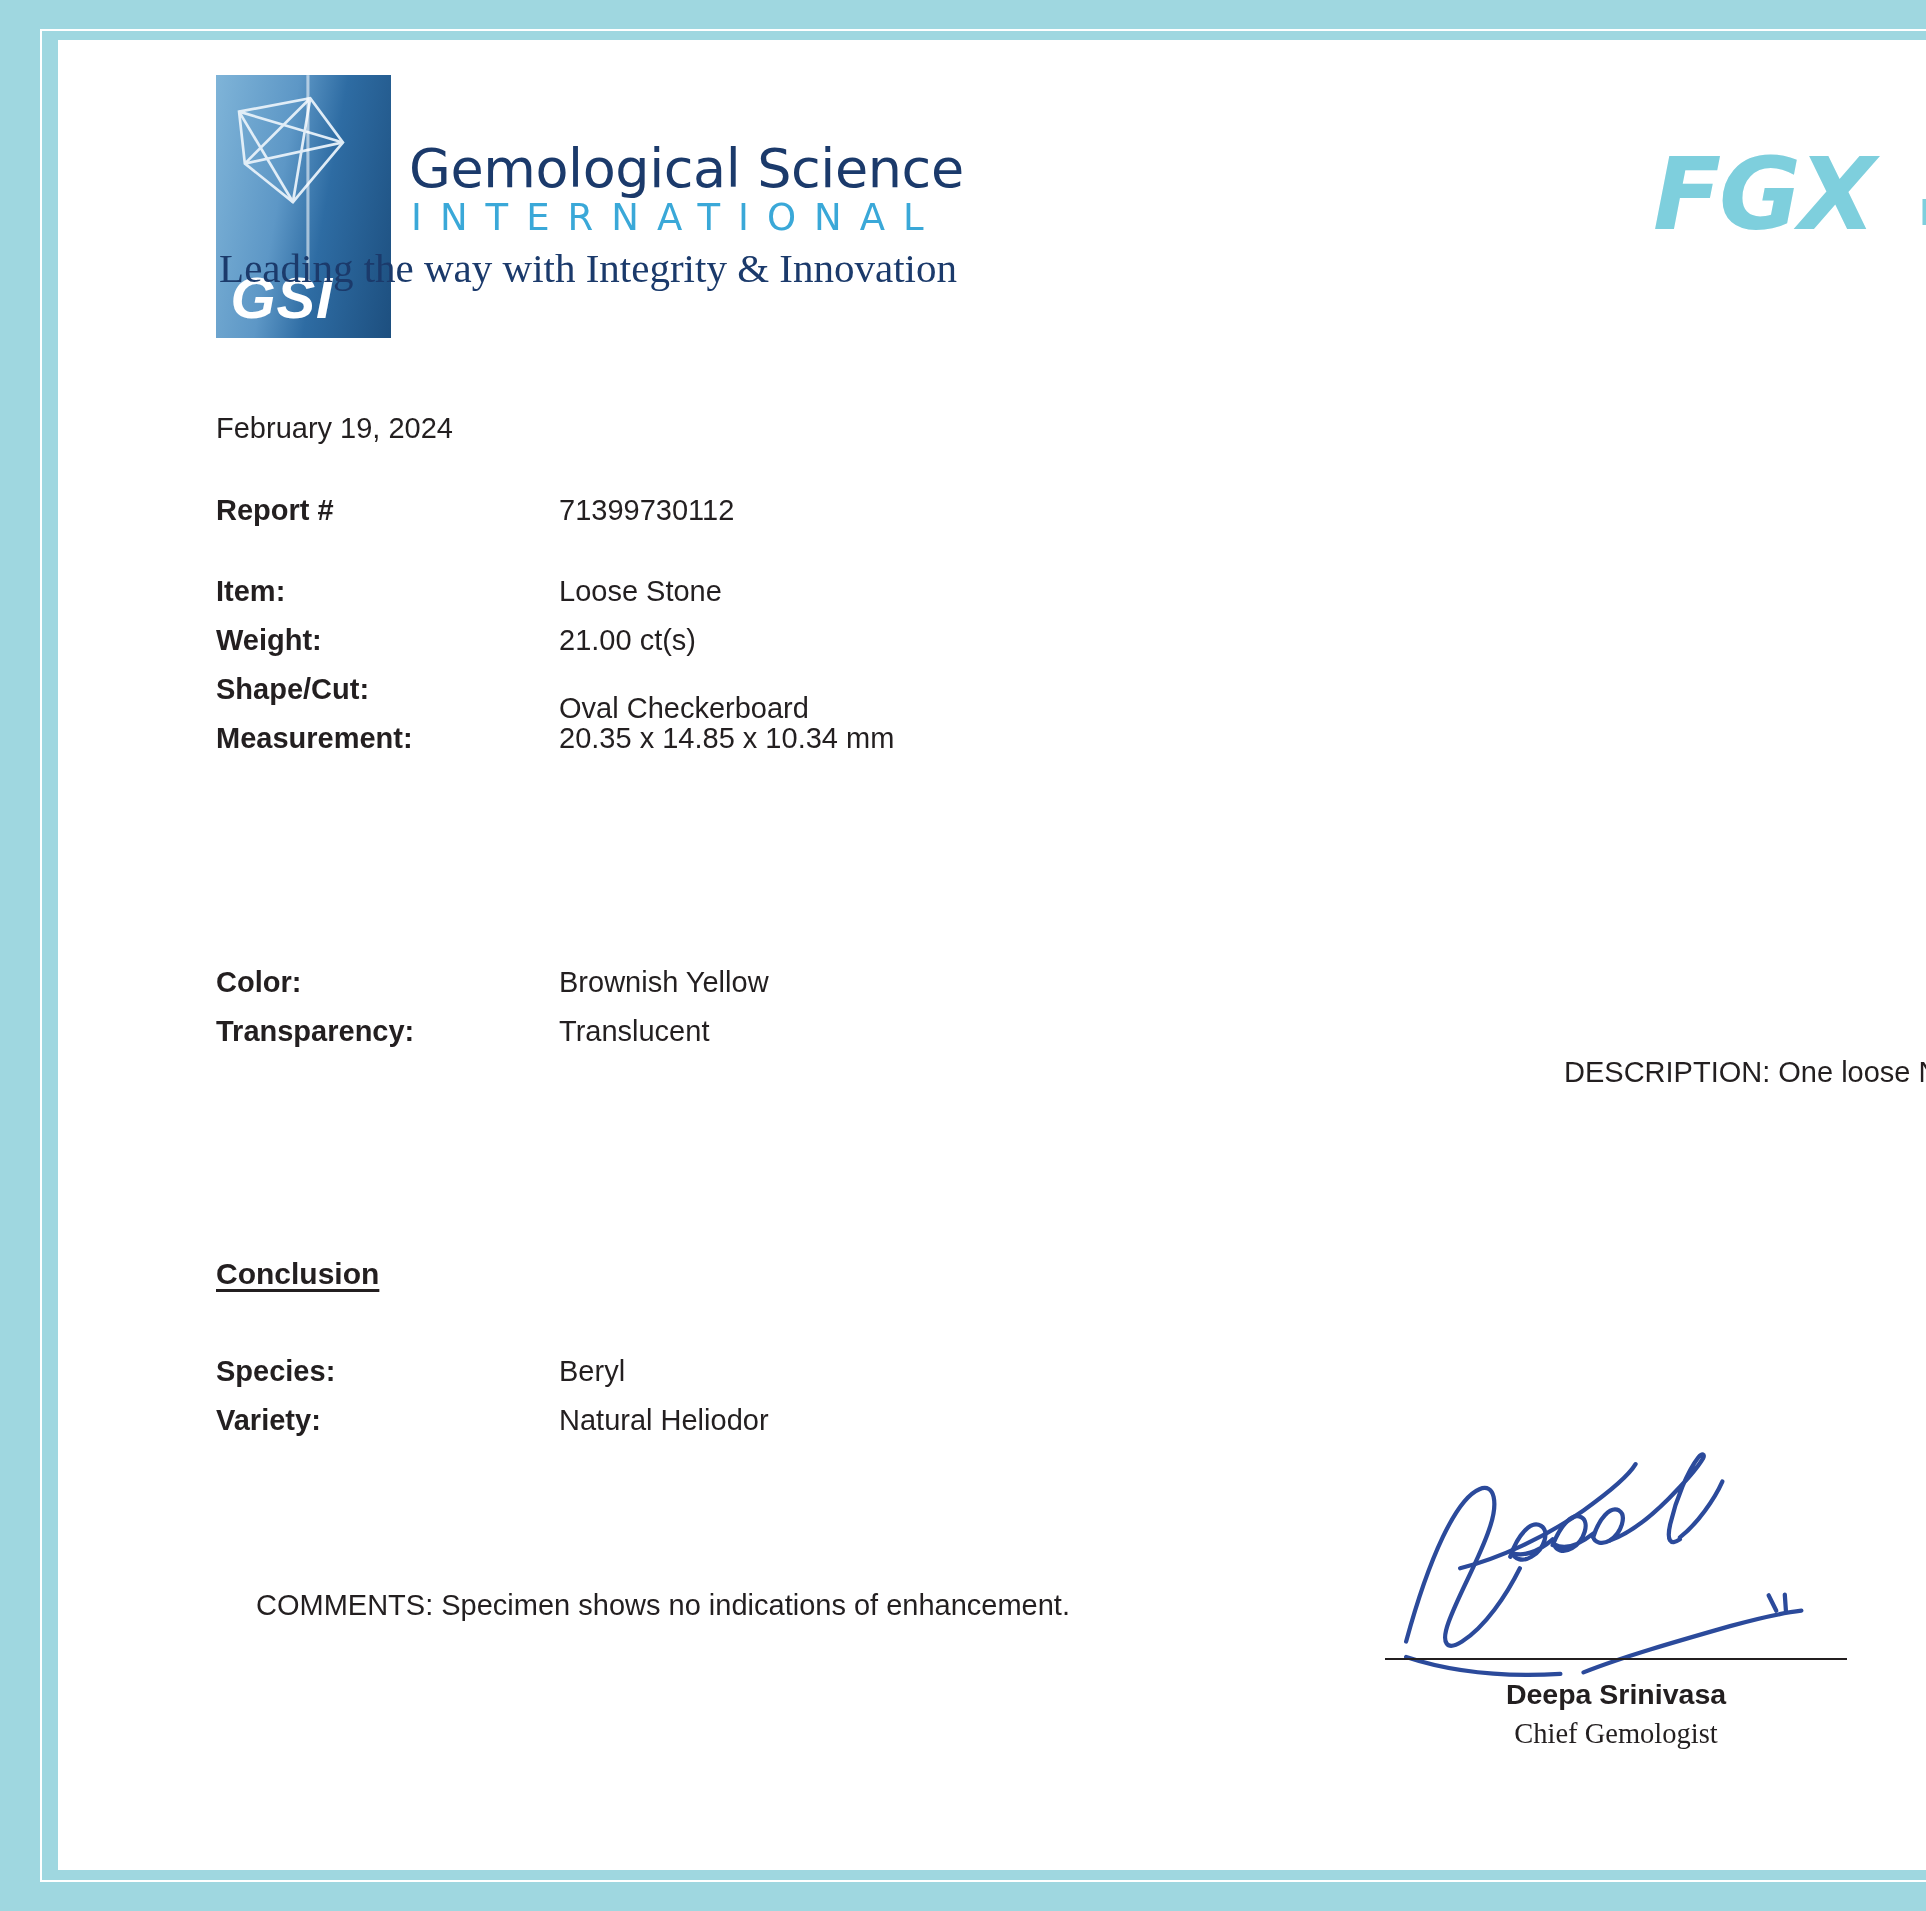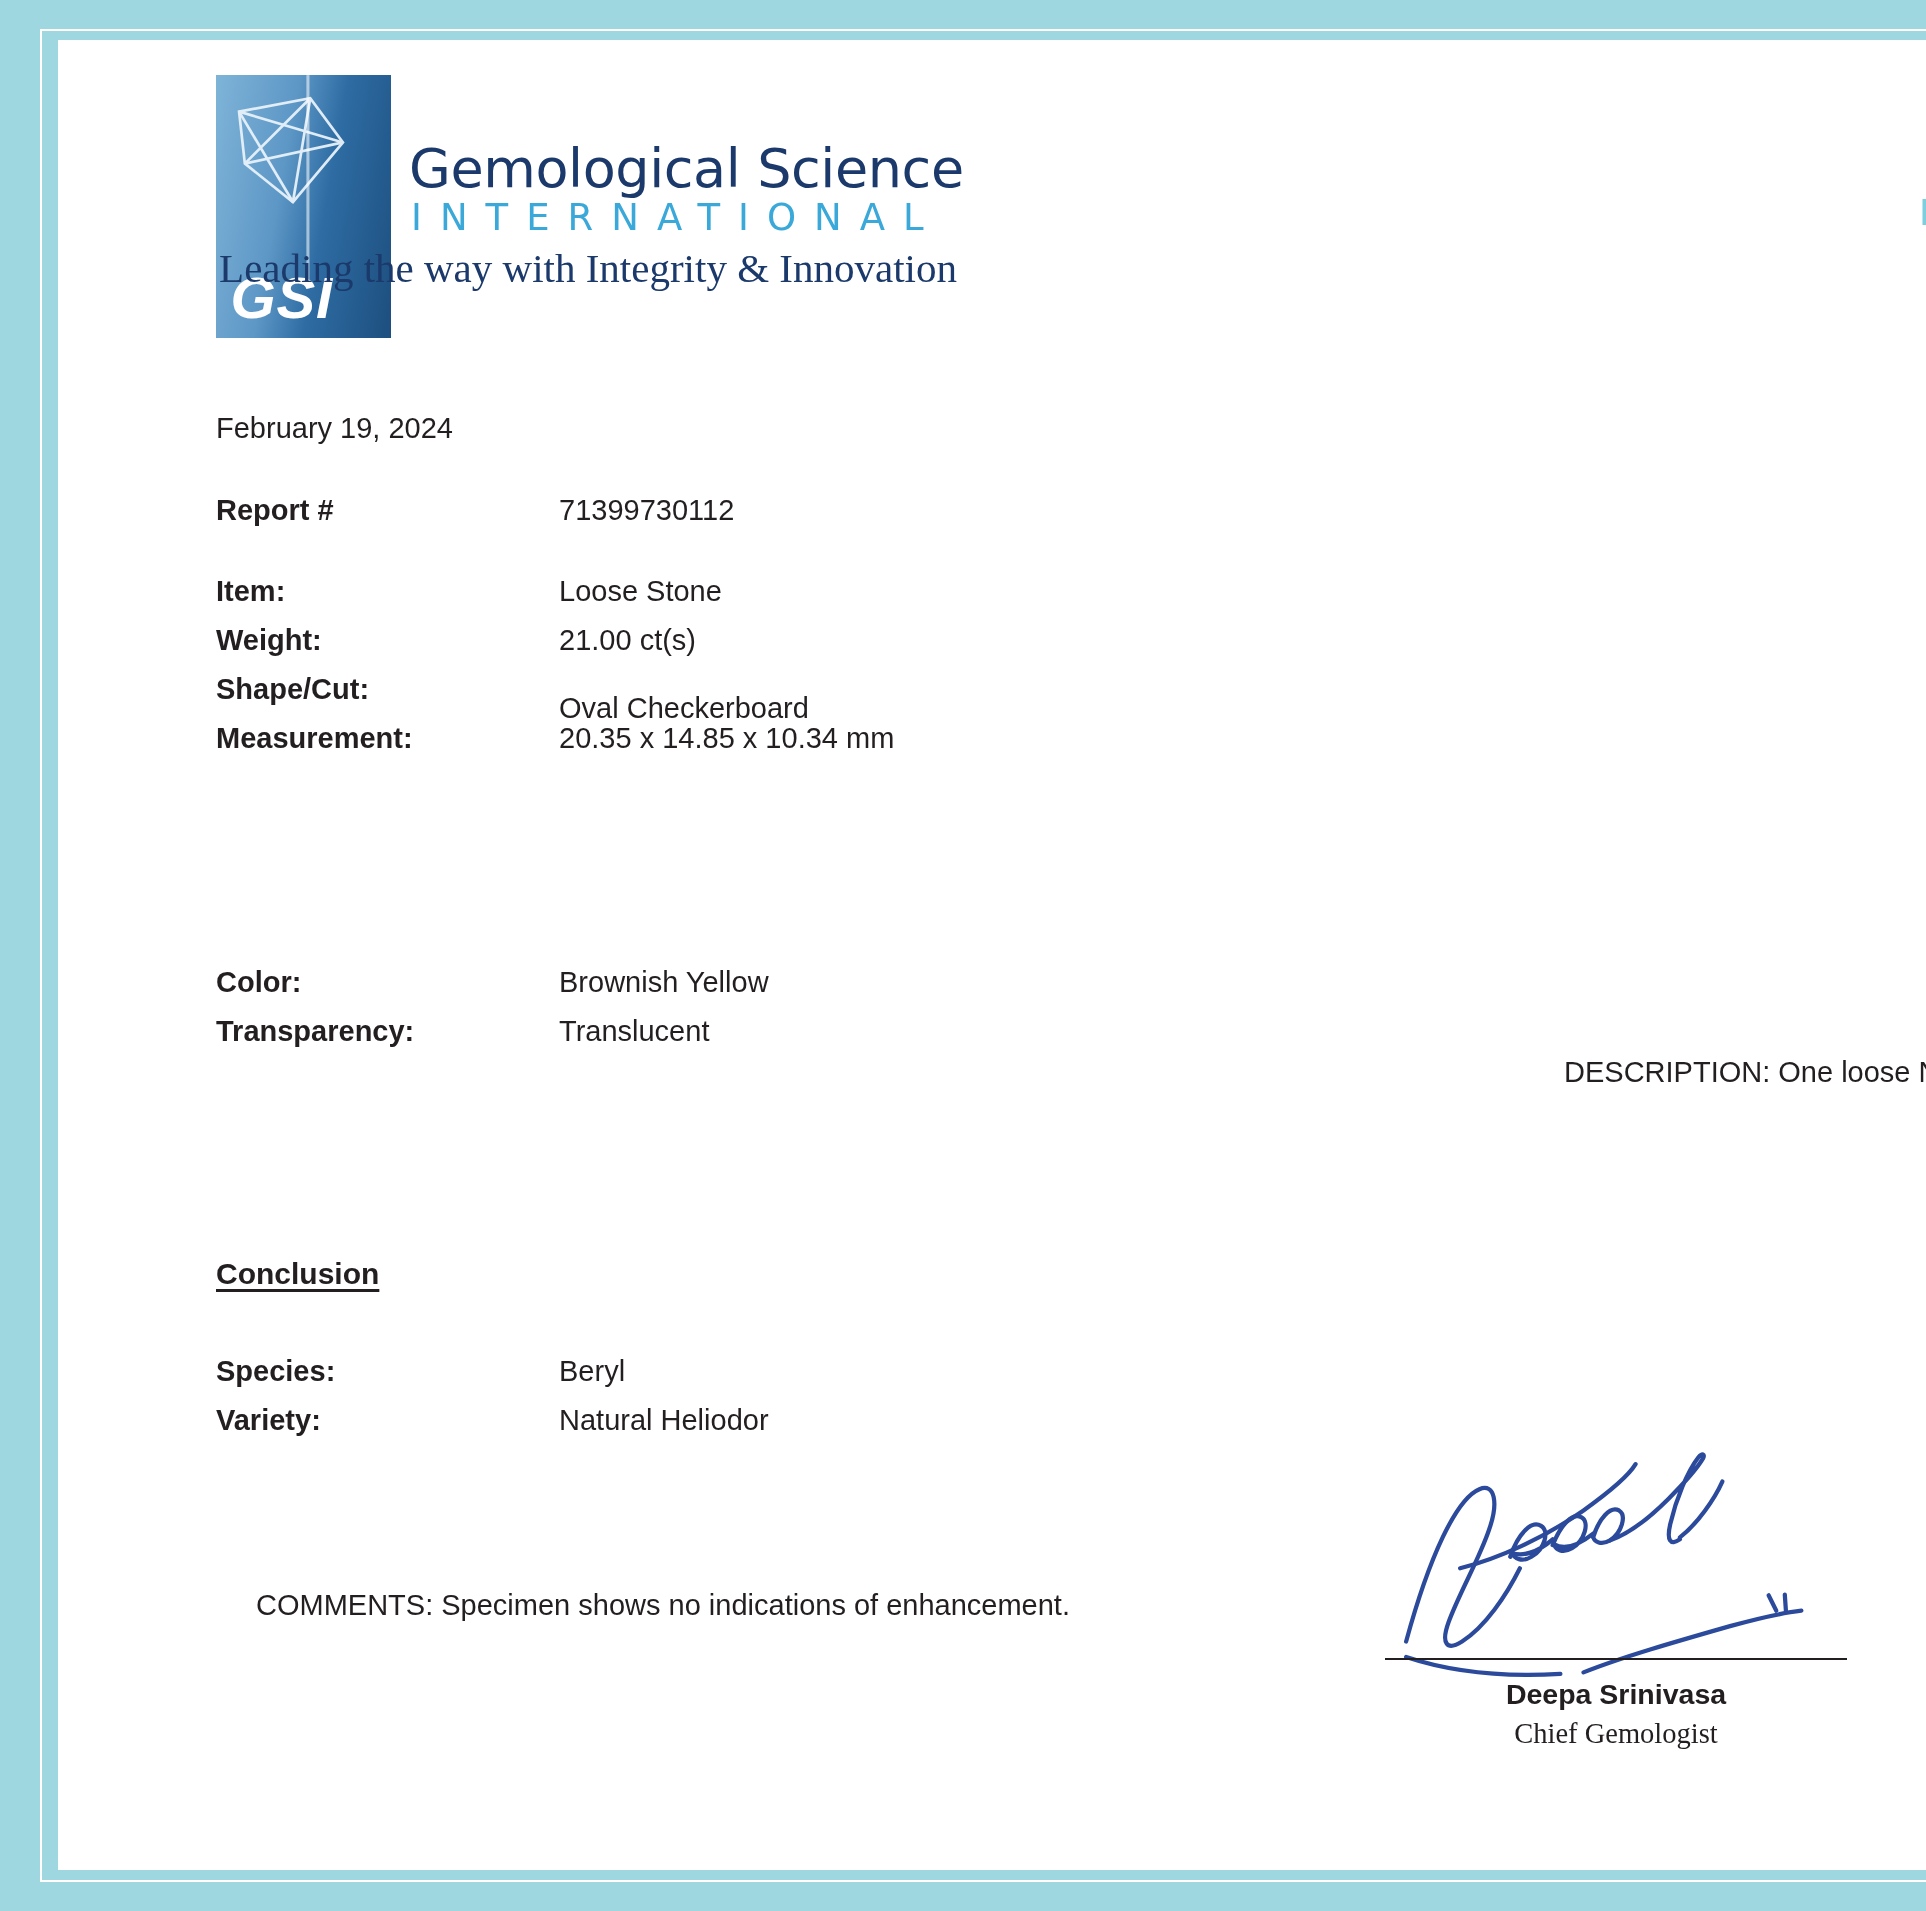--- a/index.html
+++ b/index.html
@@ -247,20 +247,21 @@
         <rect x="235" y="0" width="8" height="535" fill="#ffffff" opacity="0.55"></rect>
       </svg>
       <div class="logo-gsi-text">GSI</div>
     </div>
     <div class="logo-title">Gemological Science</div>
     <div class="logo-subtitle">INTERNATIONAL</div>
     <div class="logo-tagline">Leading the way with Integrity &amp; Innovation</div>
   </div>
 
   <div class="fgx-block">
+    <div class="fgx-logo">FGX</div>
     <div class="fgx-caption"><span>F</span>  </div>
   </div>
 
   <div class="date-line">February 19, 2024</div>
 
   <div class="label" style="left:216px; top:494px;">Report #</div>
   <div class="value" style="left:559px; top:494px;">71399730112</div>
 
   <div class="label" style="left:216px; top:575px;">Item:</div>
   <div class="value" style="left:559px; top:575px;">Loose Stone</div>

